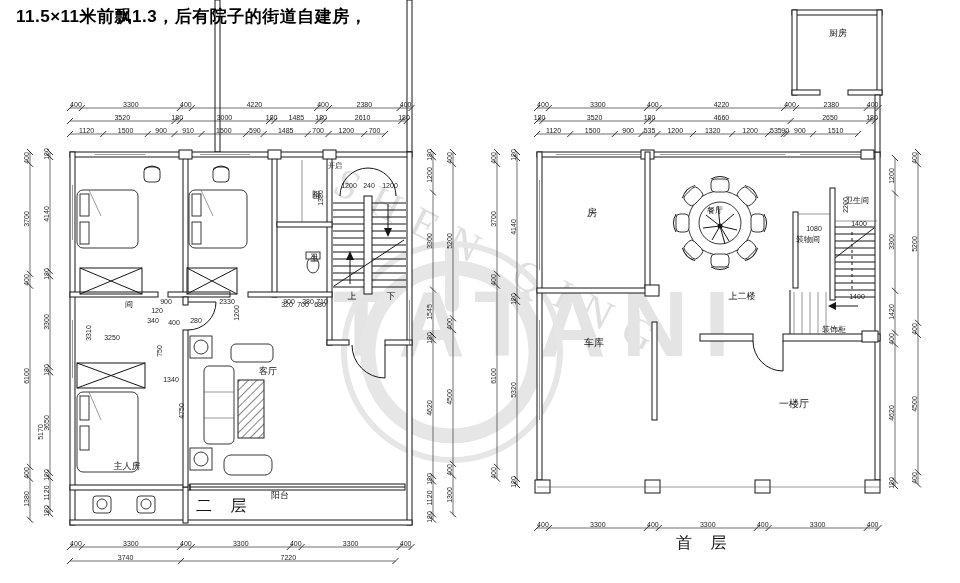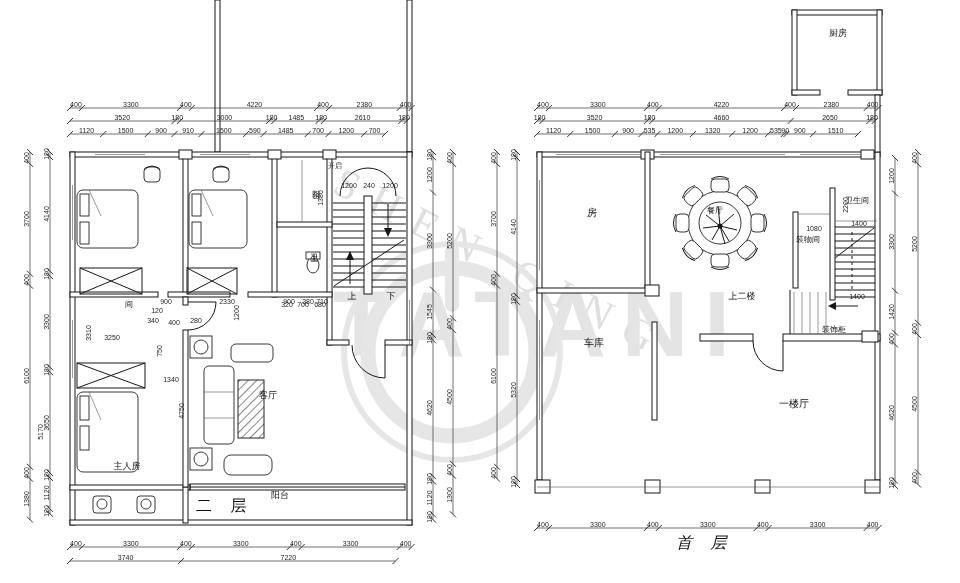--- a/index.html
+++ b/index.html
@@ -18,21 +18,21 @@
   .ln{fill:none;stroke:#161616;stroke-width:1;}
   .tn{fill:none;stroke:#555;stroke-width:0.6;}
   .fur{fill:#fff;stroke:#222;stroke-width:0.9;}
   .chain{stroke:#333;stroke-width:0.7;}
   .tick{stroke:#333;stroke-width:1;}
   #annot-layer{position:absolute;left:0;top:0;width:960px;height:583px;}
   .dim{position:absolute;font-size:7px;color:#1a1a1a;white-space:nowrap;line-height:1;}
   .room{position:absolute;color:#111;white-space:nowrap;line-height:1.05;}
   .floor-title{position:absolute;font-size:16px;font-weight:500;color:#111;letter-spacing:7px;white-space:nowrap;}
   #floor2-title{left:196px;top:496px;}
-  #floor1-title{left:676px;top:533px;font-style:italic;}
+  #floor1-title{left:676px;top:533px;}
 </style>
 </head>
 <body>
 
 <div id="canvas">
 
   <div id="wm-diagonal">SHEN QING</div>
   <div id="wm-brand">TATANI</div>
   <svg width="960" height="583">
     <circle cx="452" cy="352" r="108" fill="none" stroke="#e6e6e6" stroke-width="6"></circle>
@@ -422,20 +422,21 @@
       <line x1="918" y1="152" x2="918" y2="484.45" class="chain"></line>
       <line x1="915" y1="149" x2="921" y2="155" class="tick"></line>
       <line x1="915" y1="161.2" x2="921" y2="167.2" class="tick"></line>
       <line x1="915" y1="319.79999999999995" x2="921" y2="325.79999999999995" class="tick"></line>
       <line x1="915" y1="332" x2="921" y2="338" class="tick"></line>
       <line x1="915" y1="469.25" x2="921" y2="475.25" class="tick"></line>
       <line x1="915" y1="481.45" x2="921" y2="487.45" class="tick"></line>
     </svg>
 
   <div id="annot-layer">
+    <div id="page-title">11.5×11米前飘1.3，后有院子的街道自建房，</div>
     <div id="floor2-title" class="floor-title">二 层</div>
     <div id="floor1-title" class="floor-title">首 层</div>
   <div class="dim" style="left: 75.94px; top: 104px; transform: translate(-50%, -50%);">400</div>
       <div class="dim" style="left: 130.885px; top: 104px; transform: translate(-50%, -50%);">3300</div>
       <div class="dim" style="left: 185.83px; top: 104px; transform: translate(-50%, -50%);">400</div>
       <div class="dim" style="left: 254.437px; top: 104px; transform: translate(-50%, -50%);">4220</div>
       <div class="dim" style="left: 323.044px; top: 104px; transform: translate(-50%, -50%);">400</div>
       <div class="dim" style="left: 364.327px; top: 104px; transform: translate(-50%, -50%);">2380</div>
       <div class="dim" style="left: 405.61px; top: 104px; transform: translate(-50%, -50%);">400</div>
       <div class="dim" style="left: 122.272px; top: 117px; transform: translate(-50%, -50%);">3520</div>
@@ -568,21 +569,21 @@
       <div class="dim" style="left: 181px; top: 411px; transform: translate(-50%, -50%) rotate(-90deg);">4750</div>
       <div class="dim" style="left: 287px; top: 304px; transform: translate(-50%, -50%);">320</div>
       <div class="dim" style="left: 303px; top: 304px; transform: translate(-50%, -50%);">700</div>
       <div class="dim" style="left: 320px; top: 304px; transform: translate(-50%, -50%);">680</div>
       <div class="dim" style="left: 845px; top: 205px; transform: translate(-50%, -50%) rotate(-90deg);">2200</div>
       <div class="dim" style="left: 859px; top: 223px; transform: translate(-50%, -50%);">1400</div>
       <div class="dim" style="left: 814px; top: 228px; transform: translate(-50%, -50%);">1080</div>
       <div class="dim" style="left: 857px; top: 296px; transform: translate(-50%, -50%);">1400</div>
       <div class="dim" style="left: 40px; top: 432px; transform: translate(-50%, -50%) rotate(-90deg);">5170</div>
       <div class="room" style="left: 127px; top: 467px; font-size: 9px; transform: translate(-50%, -50%);">主人房</div>
-      <div class="room" style="left: 268px; top: 396px; font-size: 9px; transform: translate(-50%, -50%);">客厅</div>
+      <div class="room" style="left: 268px; top: 372px; font-size: 9px; transform: translate(-50%, -50%);">客厅</div>
       <div class="room" style="left: 313px; top: 247px; font-size: 8px; writing-mode: vertical-rl; transform: translate(-50%, -50%);">卫生</div>
       <div class="room" style="left: 315px; top: 184px; font-size: 8px; writing-mode: vertical-rl; transform: translate(-50%, -50%);">阳台</div>
       <div class="room" style="left: 335px; top: 166px; font-size: 7px; transform: translate(-50%, -50%);">开启</div>
       <div class="room" style="left: 352px; top: 297px; font-size: 9px; transform: translate(-50%, -50%);">上</div>
       <div class="room" style="left: 391px; top: 297px; font-size: 9px; transform: translate(-50%, -50%);">下</div>
       <div class="room" style="left: 280px; top: 496px; font-size: 9px; transform: translate(-50%, -50%);">阳台</div>
       <div class="room" style="left: 129px; top: 305px; font-size: 8px; transform: translate(-50%, -50%);">间</div>
       <div class="room" style="left: 838px; top: 34px; font-size: 9px; transform: translate(-50%, -50%);">厨房</div>
       <div class="room" style="left: 592px; top: 213px; font-size: 10px; transform: translate(-50%, -50%);">房</div>
       <div class="room" style="left: 594px; top: 343px; font-size: 10px; transform: translate(-50%, -50%);">车库</div>

